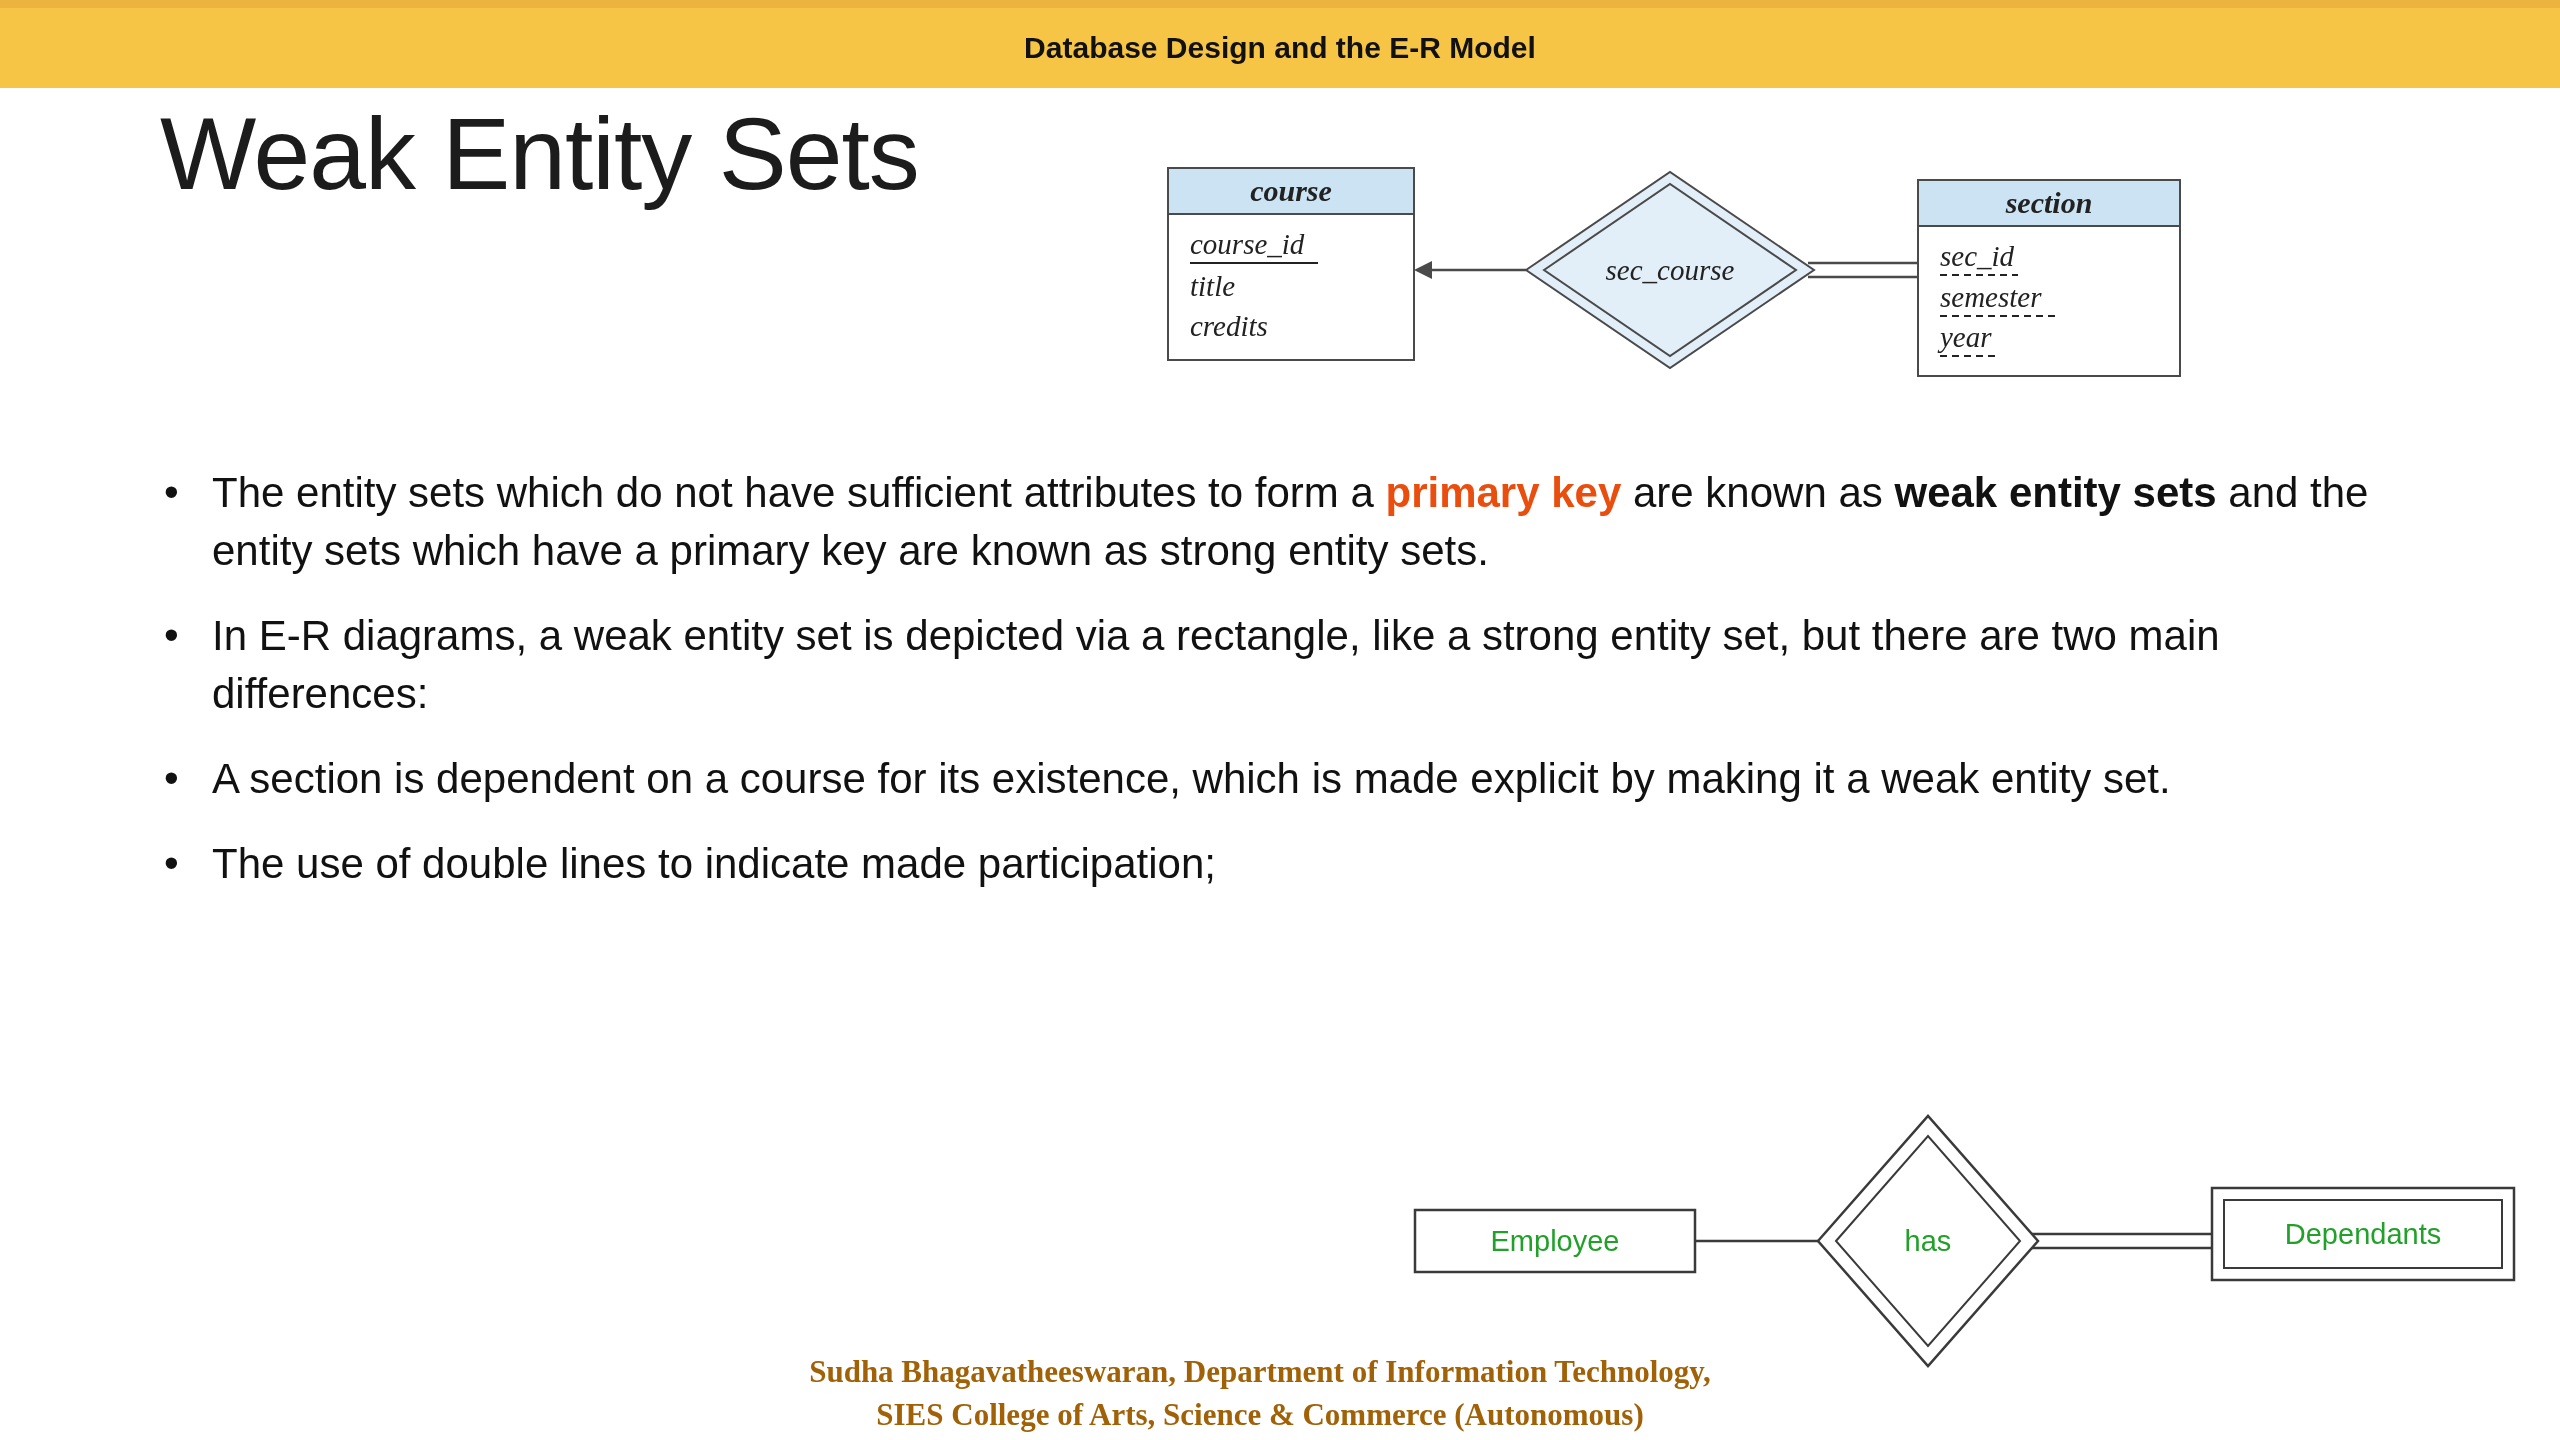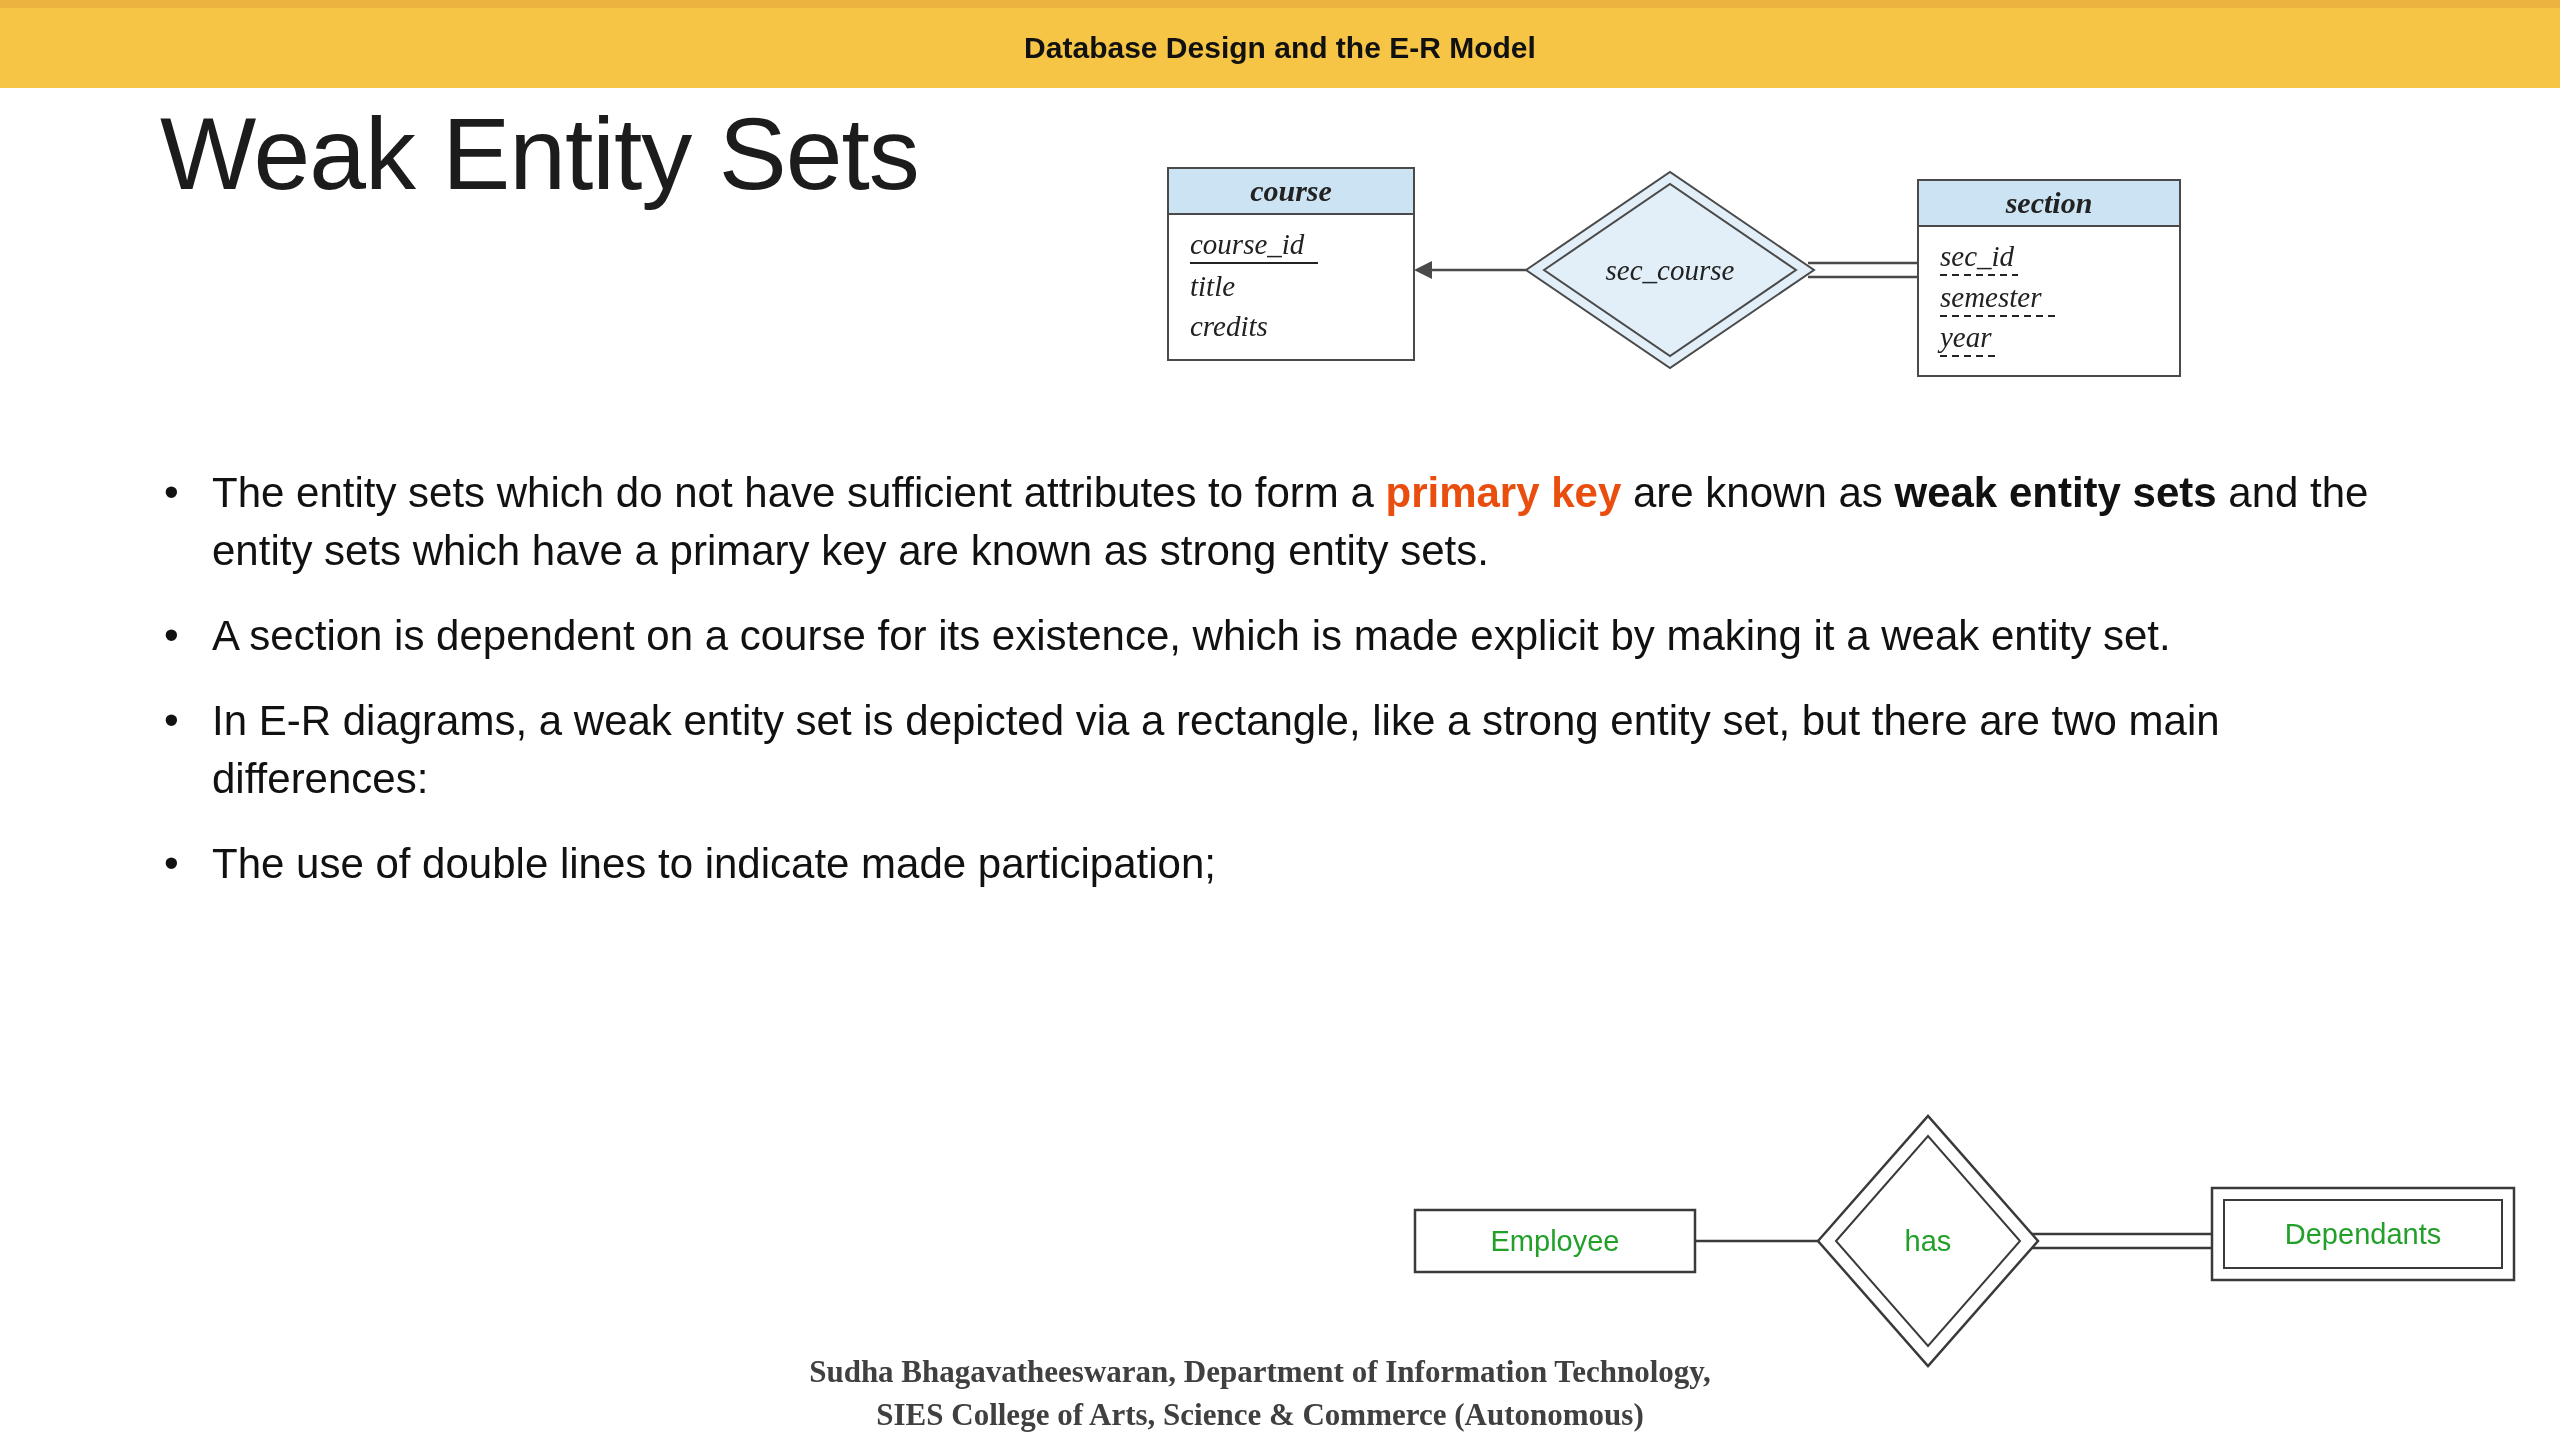--- a/index.html
+++ b/index.html
@@ -28,21 +28,21 @@
     font-size:42px; line-height:58px; color:#111111;
   }
   .bullets li::before { content:"\2022"; position:absolute; left:4px; top:-1px; }
 
   .hl { color:#E94E0F; font-weight:bold; }
   .b  { font-weight:bold; }
 
   .footer {
     position:absolute; left:0; top:1350px; width:2520px; text-align:center;
     font-family:"Liberation Serif", serif; font-weight:bold;
-    font-size:31px; line-height:43px; color:#404040;
+    font-size:31px; line-height:43px; color:#a16207;
   }
 
   svg text.ent    { font:bold italic 30px "Liberation Serif", serif; fill:#222222; }
   svg text.attr   { font:italic 29px "Liberation Serif", serif; fill:#222222; }
   svg text.rel    { font:italic 29px "Liberation Serif", serif; fill:#222222; }
   svg text.glabel { font:29px "Liberation Sans", sans-serif; }
 </style>
 </head>
 <body>
 
@@ -84,22 +84,22 @@
       <line x1="780" y1="125" x2="858" y2="125" stroke="#222222" stroke-width="2" stroke-dasharray="7 5"></line>
       <text x="780" y="157" class="attr">semester</text>
       <line x1="780" y1="166" x2="896" y2="166" stroke="#222222" stroke-width="2" stroke-dasharray="7 5"></line>
       <text x="780" y="197" class="attr">year</text>
       <line x1="780" y1="206" x2="838" y2="206" stroke="#222222" stroke-width="2" stroke-dasharray="7 5"></line>
     </g>
   </svg>
 
   <ul class="bullets">
     <li><span>The entity sets which do not have sufficient attributes to form a </span><span class="hl">primary key</span><span> are known as </span><span class="b">weak entity sets</span><span> and the entity sets which have a primary key are known as strong entity sets.</span></li>
+    <li>In E-R diagrams, a weak entity set is depicted via a rectangle, like a strong entity set, but there are two main differences:</li>
     <li>A section is dependent on a course for its existence, which is made explicit by making it a weak entity set.</li>
-    <li>In E-R diagrams, a weak entity set is depicted via a rectangle, like a strong entity set, but there are two main differences:</li>
     <li>The use of double lines to indicate made participation;</li>
   </ul>
 
   <svg class="diagram-bottom" width="1130" height="290" viewBox="0 0 1130 290">
     <line x1="295" y1="141" x2="425" y2="141" stroke="#3a3a3a" stroke-width="2.5"></line>
     <line x1="632" y1="134" x2="815" y2="134" stroke="#3a3a3a" stroke-width="2.5"></line>
     <line x1="632" y1="148" x2="815" y2="148" stroke="#3a3a3a" stroke-width="2.5"></line>
 
     <g>
       <rect x="15" y="110" width="280" height="62" fill="#ffffff" stroke="#3a3a3a" stroke-width="2.5"></rect>

